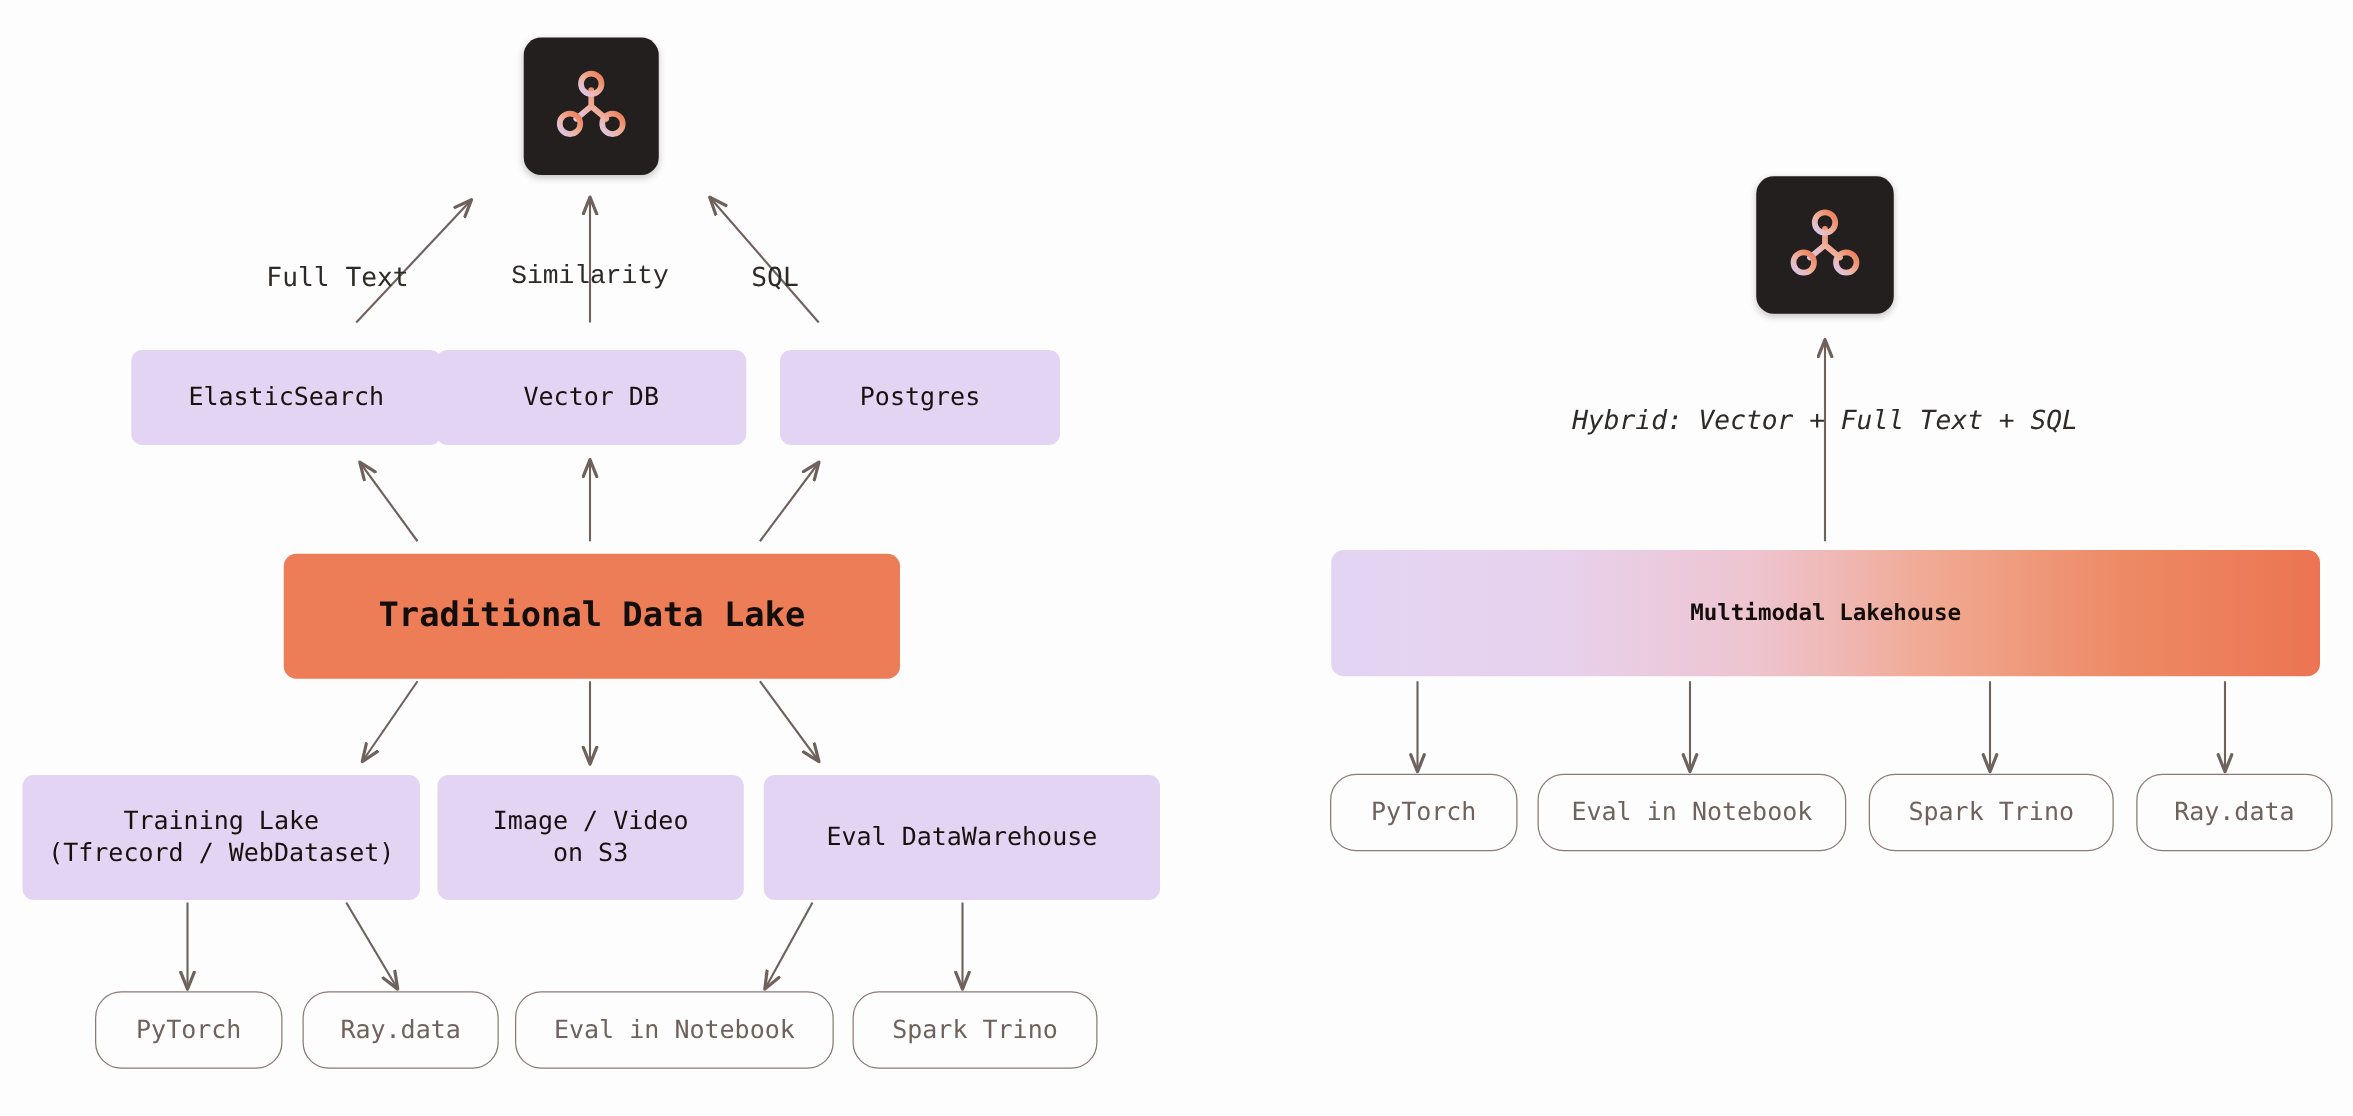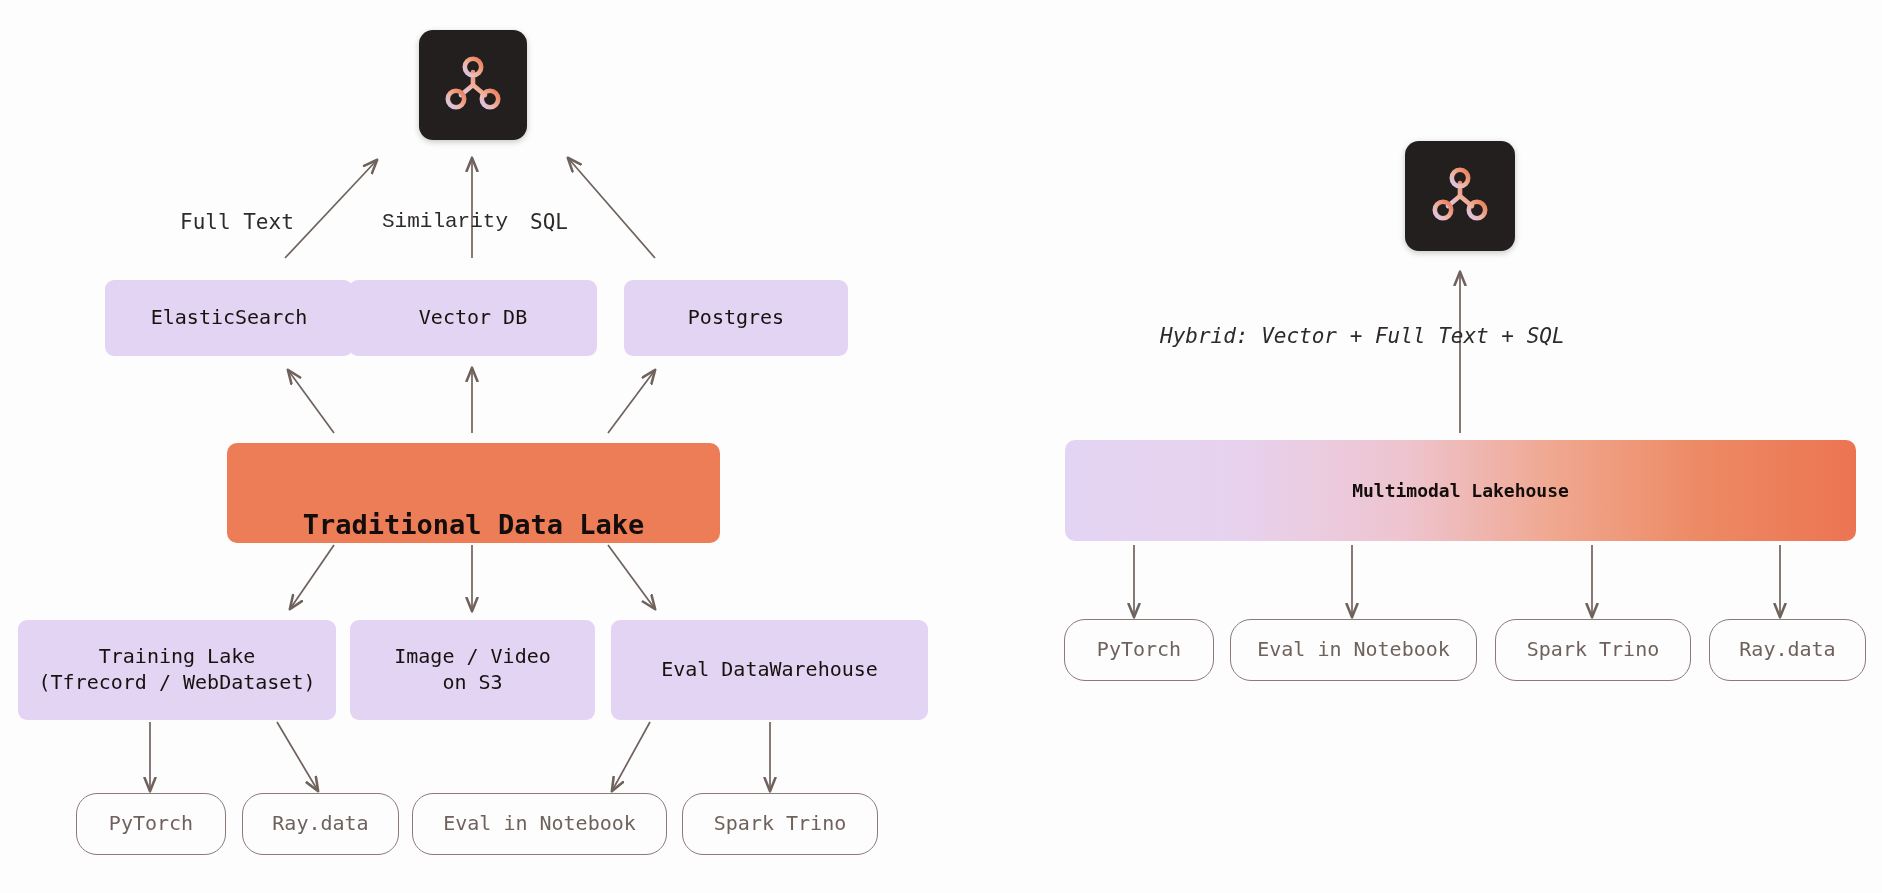--- a/index.html
+++ b/index.html
@@ -22,35 +22,34 @@
   .box{
     position:absolute;box-sizing:border-box;
     display:flex;align-items:center;justify-content:center;text-align:center;
     border-radius:9px;line-height:1.28;
   }
   .box.purple{background:#e3d4f3;color:#18120f;font-size:20px;}
   .box.purple.two-line{font-size:20px;}
   .box.orange{
     background:#ec7d56;color:#130d0b;font-size:27px;font-weight:bold;
     border-radius:10px;
-    align-items:flex-end;
   }
   .box.gradient{
     background:linear-gradient(90deg,#e3d4f3 0%,#e7d2ee 22%,#eec4cf 43%,#f0a78f 62%,#ed8a65 80%,#ec7452 100%);
     color:#130d0b;font-size:18px;font-weight:bold;border-radius:10px;
   }
   .box.outline{
     background:#fdfdfd;border:1.6px solid #8c7a74;color:#6f625d;font-size:20px;
     border-radius:21px;
   }
 
   
   .edge-label{
     position:absolute;font-size:21px;color:#2e2a28;white-space:nowrap;
-    text-align:left;
+    text-align:center;
   }
   .edge-label.big{font-size:21px;}
 </style>
 </head>
 <body>
 
 <div id="canvas">
 
   <svg class="arrows" viewBox="0 0 1882 893">
     <defs>

